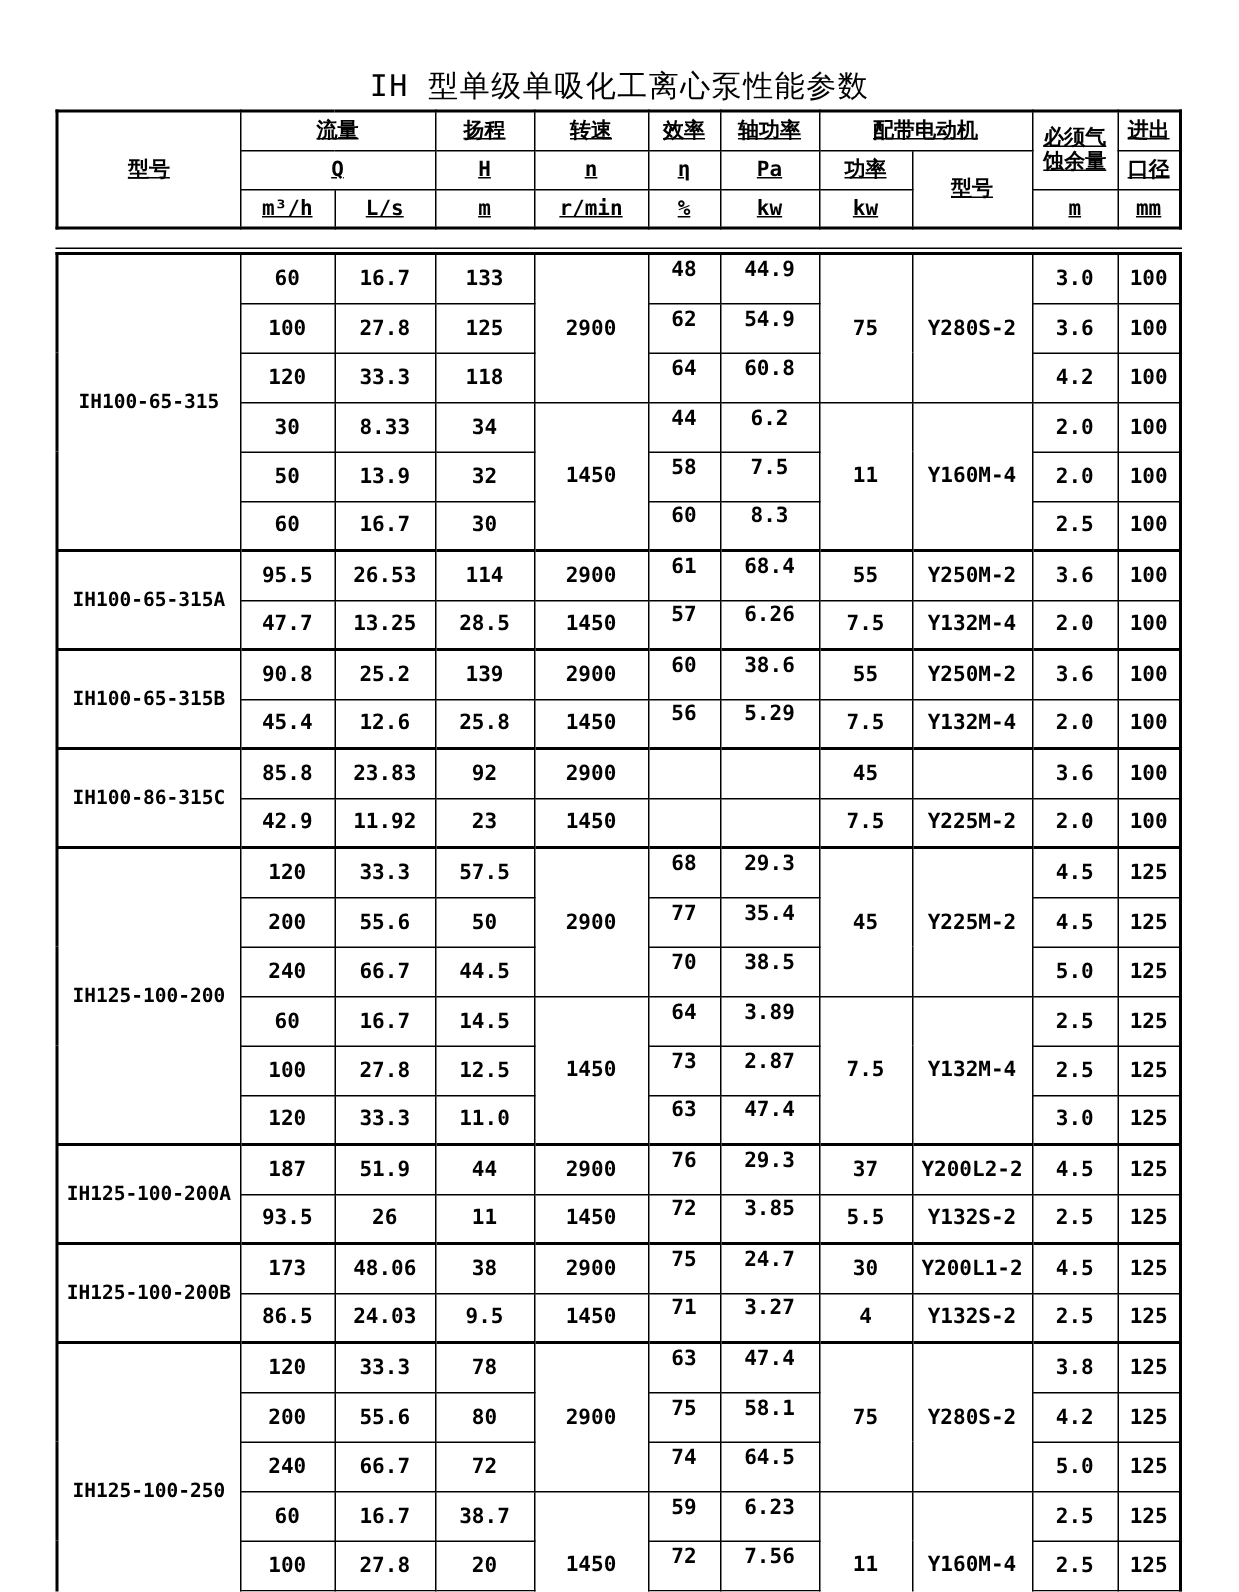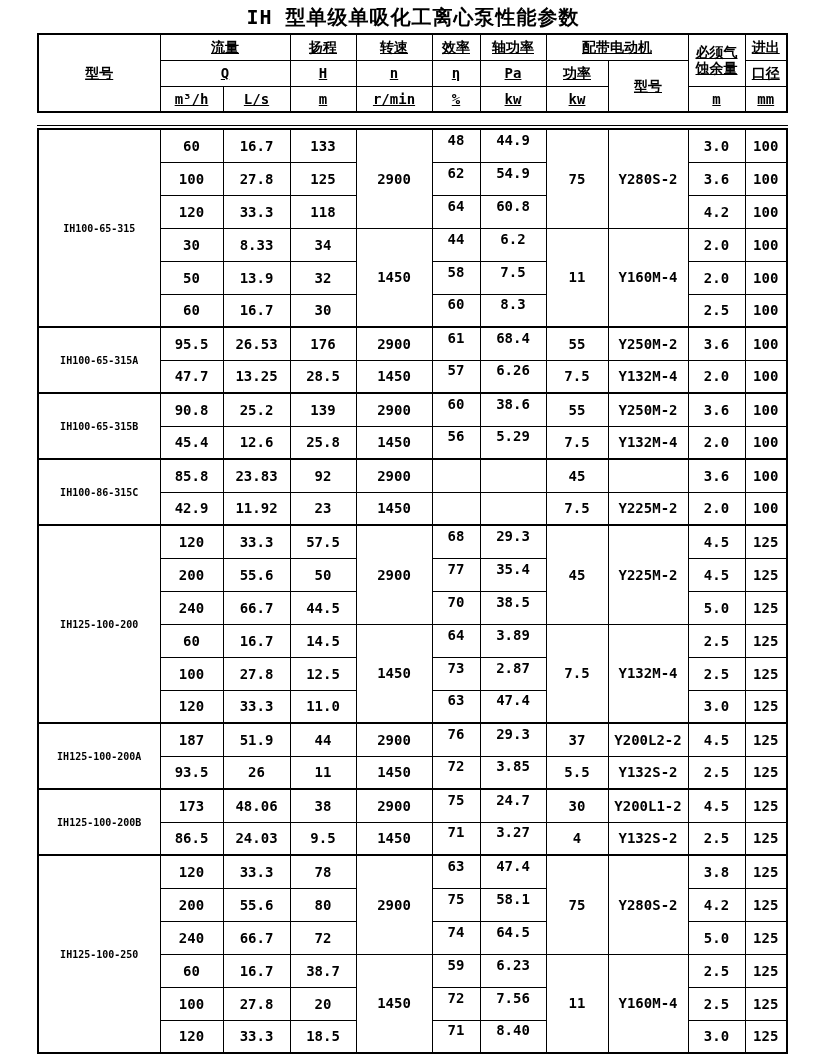--- a/index.html
+++ b/index.html
@@ -8,24 +8,25 @@
     width: 826px;
     height: 1061px;
     background: #ffffff;
     color: #000000;
     font-family: "DejaVu Sans Mono", "Liberation Sans", sans-serif;
     overflow: hidden;
   }
   .title {
     text-align: center;
     font-size: 20px;
-    font-weight: bold;
+    font-weight: normal;
     padding-top: 4px;
     letter-spacing: 1px;
     height: 28px;
+    margin-top: 40px;
   }
   table {
     border-collapse: collapse;
     table-layout: fixed;
     width: 751px;
     margin-left: 37px;
   }
   td {
     border: 1px solid #000;
     text-align: center;
@@ -40,21 +41,21 @@
   
   .rule {
     width: 751px;
     margin: 12px 0 2px 37px;
     height: 0;
     border-top: 1px solid #000;
   }
   
   table.bdy { border: 2px solid #000; }
   table.bdy td { height: 33px; font-size: 14px; }
-  table.bdy td.model { font-size: 10px; }
+  table.bdy td.model { font-size: 13px; }
   tr.gs td { border-top-width: 2px; }
   td.raised span { position: relative; top: -6px; }
 </style>
 </head>
 <body>
 
 <div class="title">IH 型单级单吸化工离心泵性能参数</div>
 
 <table class="hdr">
   <colgroup>
@@ -184,21 +185,21 @@
         <td><span>30</span></td>
         <td class="raised"><span>60</span></td>
         <td class="raised"><span>8.3</span></td>
         <td><span>2.5</span></td>
         <td><span>100</span></td>
       </tr>
       <tr class="gs">
         <td rowspan="2" class="model">IH100-65-315A</td>
         <td><span>95.5</span></td>
         <td><span>26.53</span></td>
-        <td><span>176</span></td>
+        <td><span>114</span></td>
         <td><span>2900</span></td>
         <td class="raised"><span>61</span></td>
         <td class="raised"><span>68.4</span></td>
         <td><span>55</span></td>
         <td><span>Y250M-2</span></td>
         <td><span>3.6</span></td>
         <td><span>100</span></td>
       </tr>
       <tr>
         <td><span>47.7</span></td>

